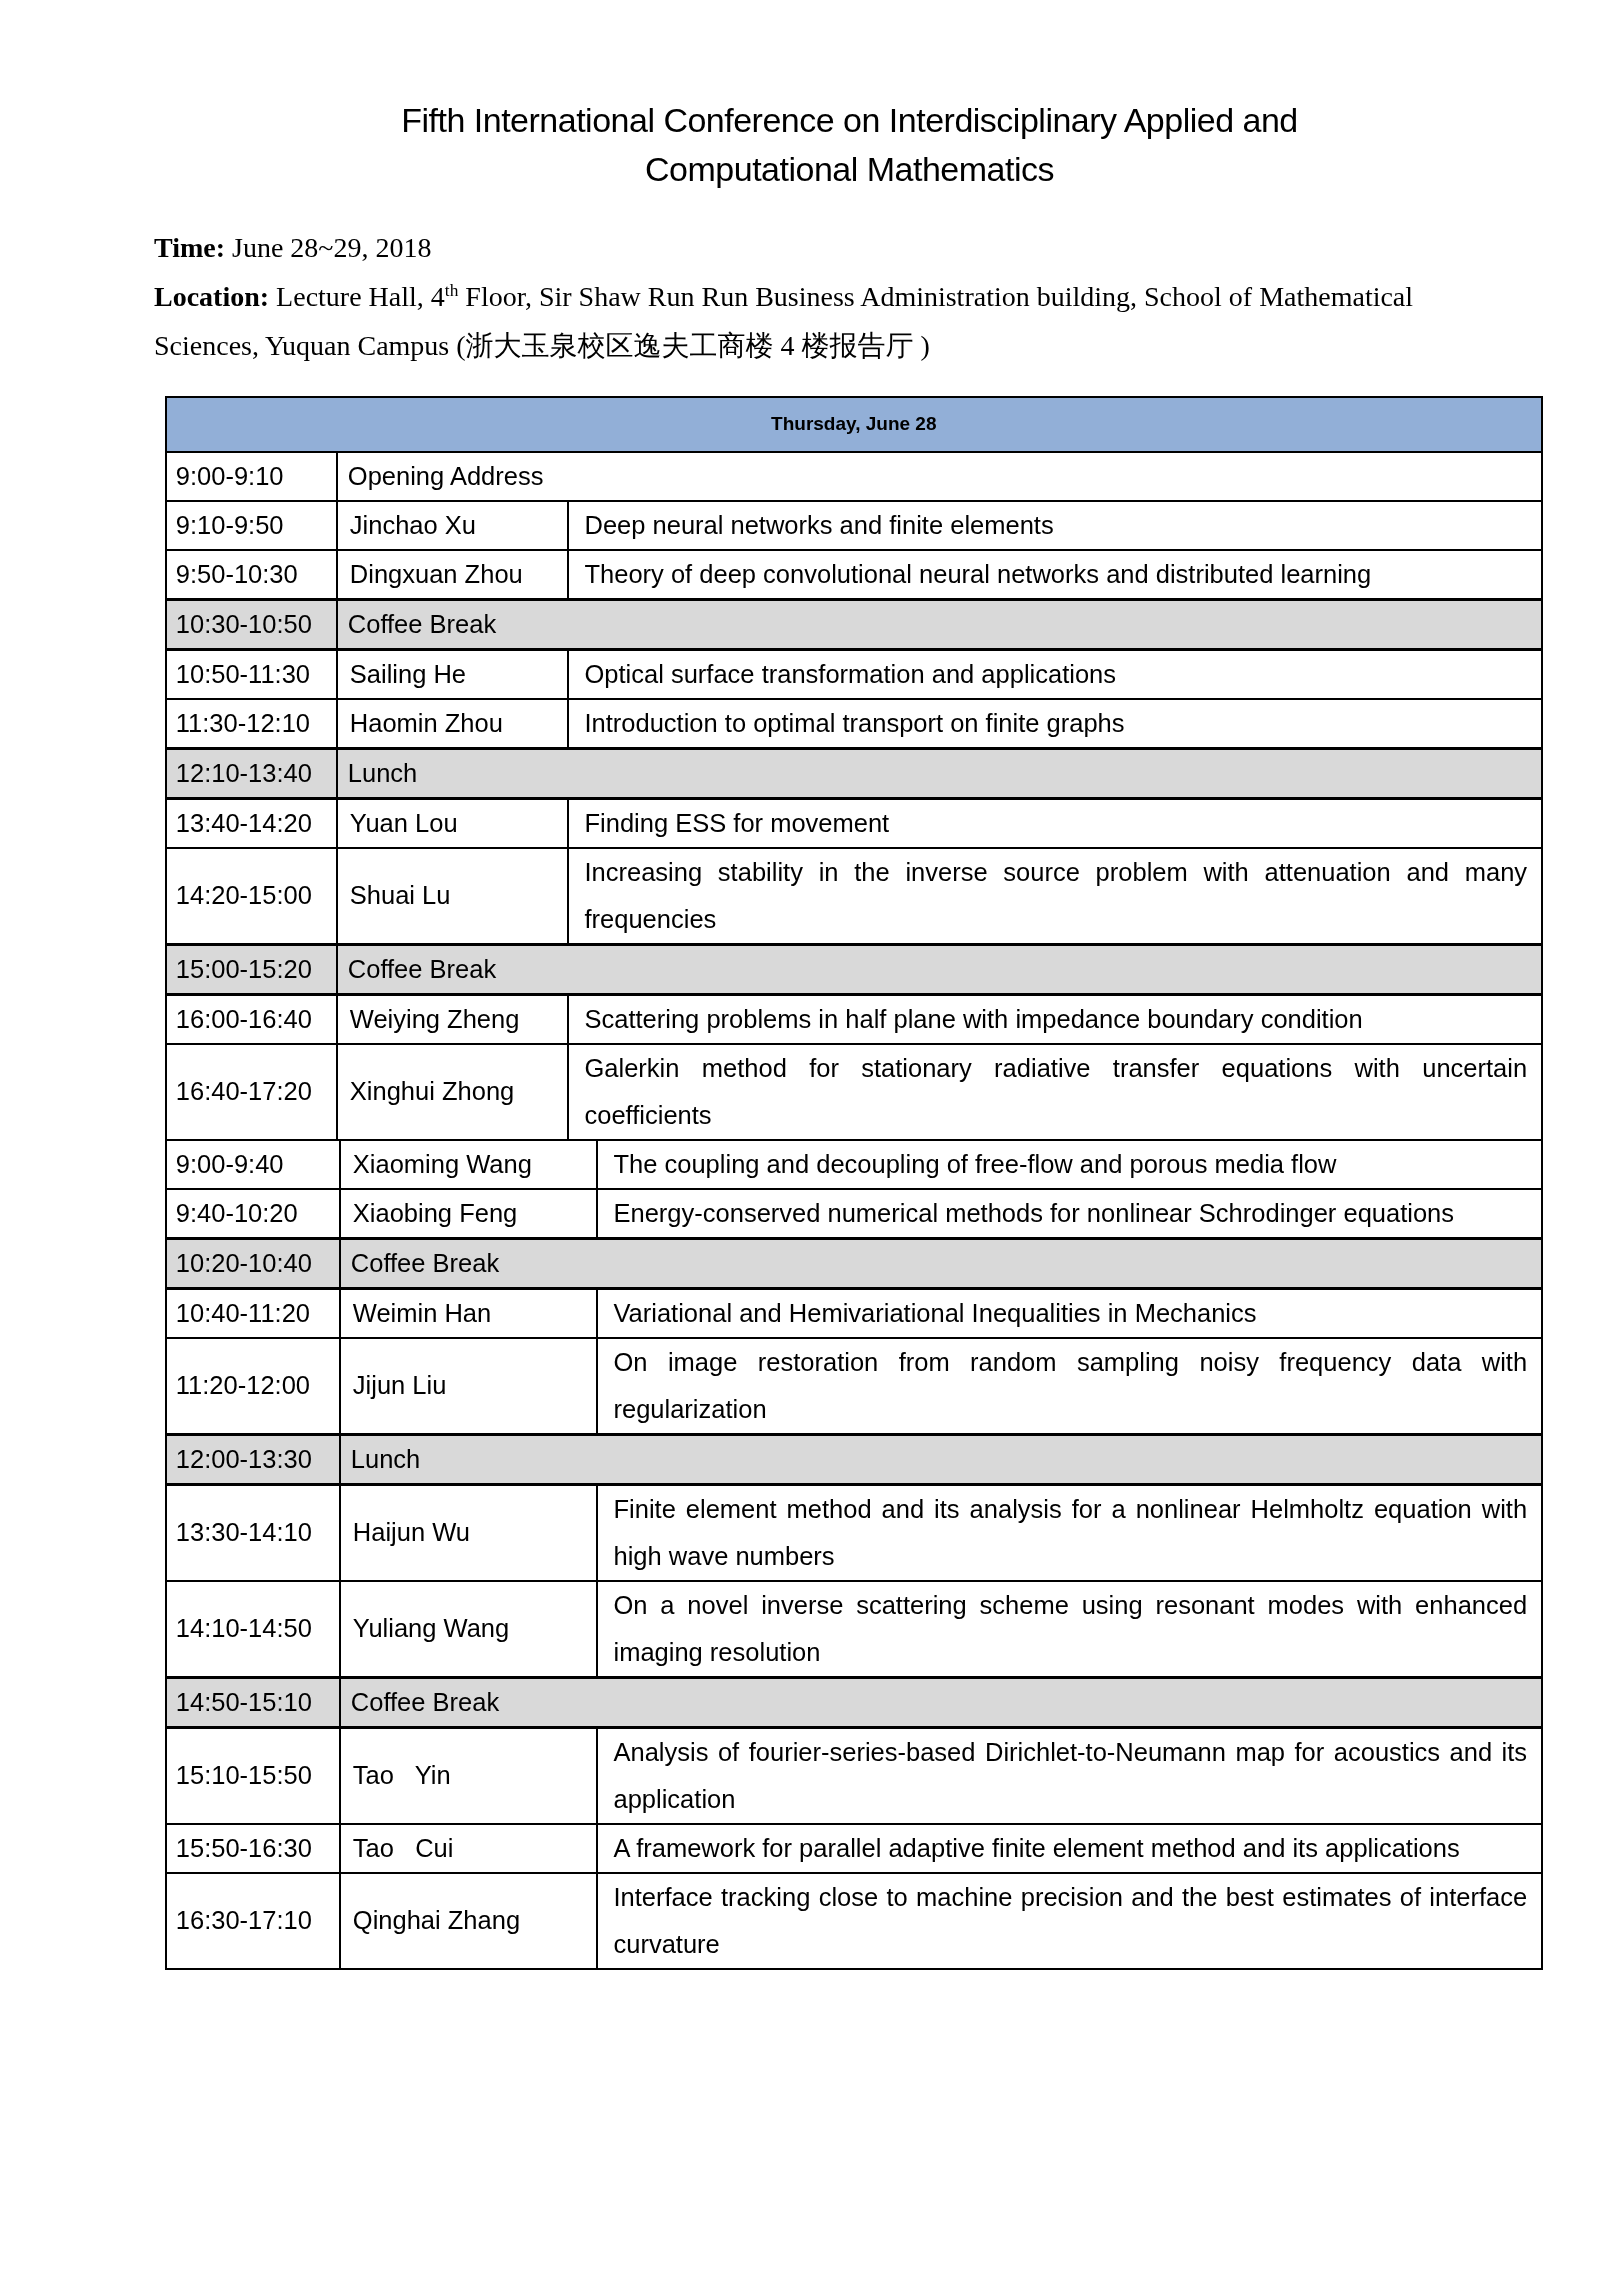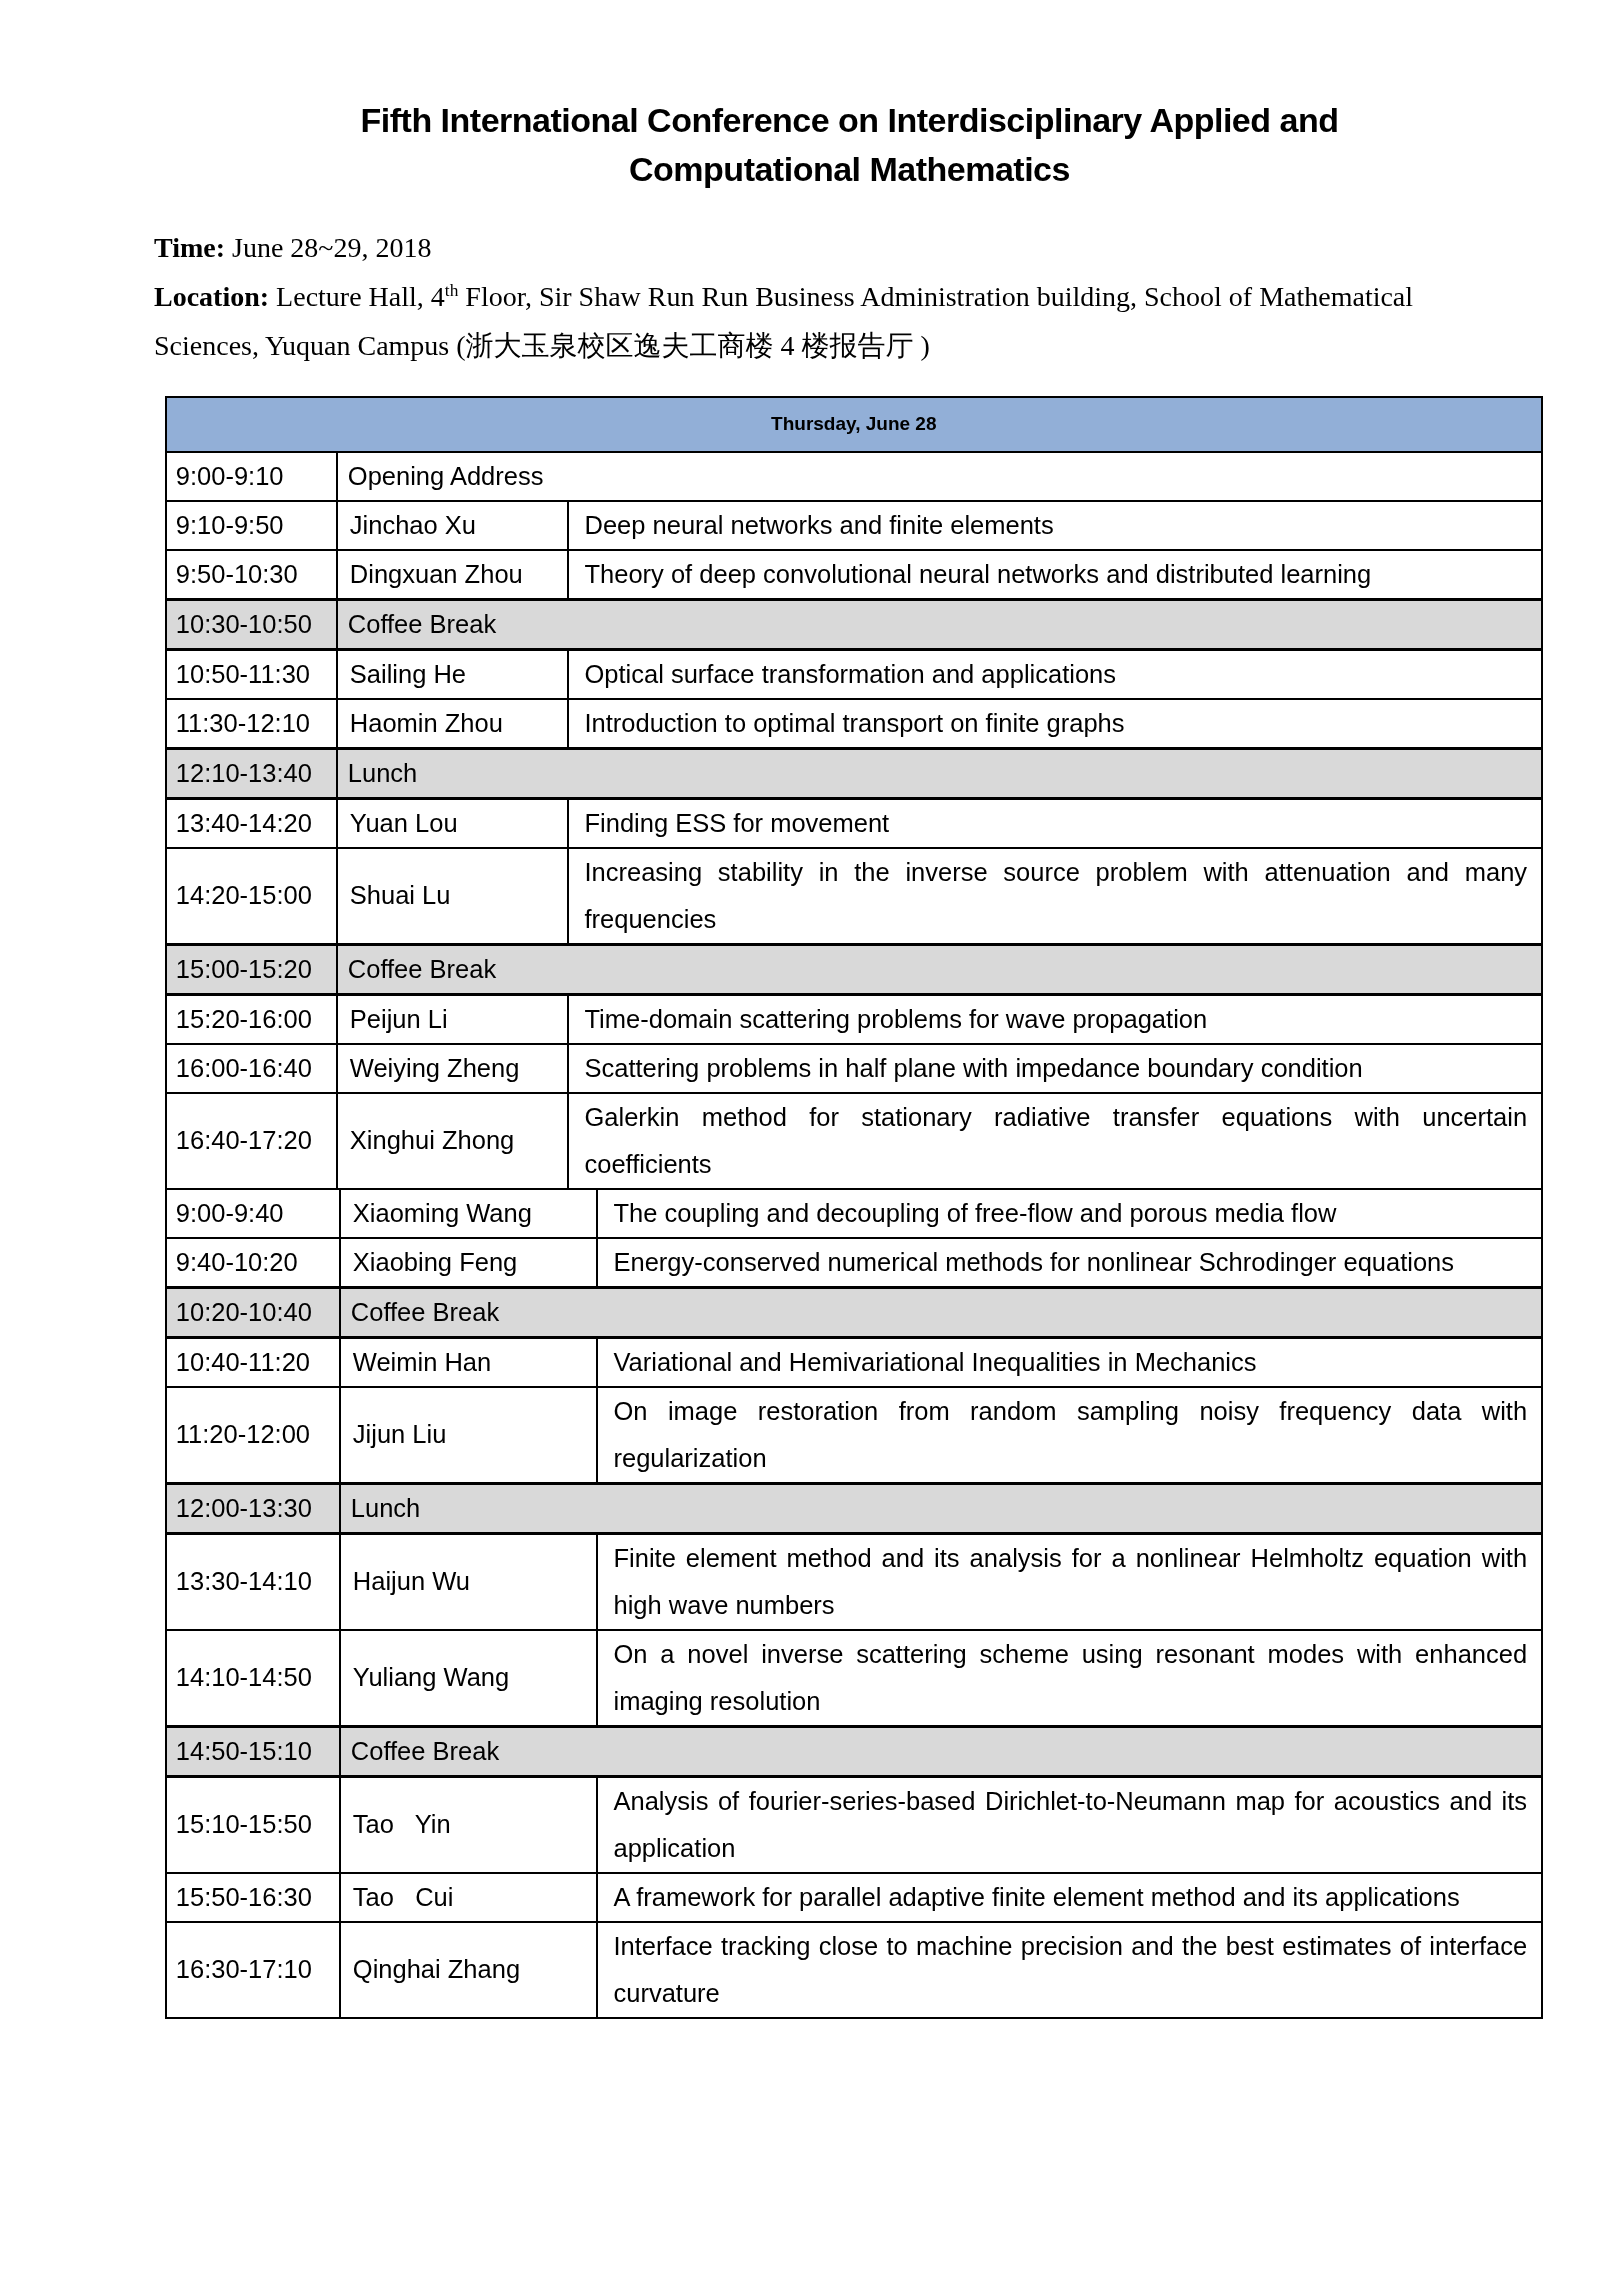--- a/index.html
+++ b/index.html
@@ -12,21 +12,21 @@
     color: var(--text, #000000);
   }
   .content {
     margin-left: 154px;
     width: 1391px;
   }
   .doc-title {
     margin: 96px 0 0 0;
     text-align: center;
     font-family: "Liberation Sans", sans-serif;
-    font-weight: 700;
+    font-weight: 400;
     font-size: 34px;
     line-height: 49px;
     letter-spacing: -0.5px;
     color: var(--text, #000000);
   }
   .meta {
     margin-top: 29px;
     width: 1318px;
     font-family: "Liberation Serif", serif;
     font-size: 28px;
@@ -142,25 +142,20 @@
             <tr class="row-session">
               <td class="c-time">14:20-15:00</td>
               <td class="c-speaker">Shuai Lu</td>
               <td class="c-title justify">Increasing stability in the inverse source problem with attenuation and many frequencies</td>
             </tr>
             <tr class="row-break">
               <td class="c-time">15:00-15:20</td>
               <td colspan="2" class="c-label">Coffee Break</td>
             </tr>
             <tr class="row-session">
-              <td class="c-time">15:20-16:00</td>
-              <td class="c-speaker">Peijun Li</td>
-              <td class="c-title">Time-domain scattering problems for wave propagation</td>
-            </tr>
-            <tr class="row-session">
               <td class="c-time">16:00-16:40</td>
               <td class="c-speaker">Weiying Zheng</td>
               <td class="c-title">Scattering problems in half plane with impedance boundary condition</td>
             </tr>
             <tr class="row-session">
               <td class="c-time">16:40-17:20</td>
               <td class="c-speaker">Xinghui Zhong</td>
               <td class="c-title justify">Galerkin method for stationary radiative transfer equations with uncertain coefficients</td>
             </tr>
           </tbody>

